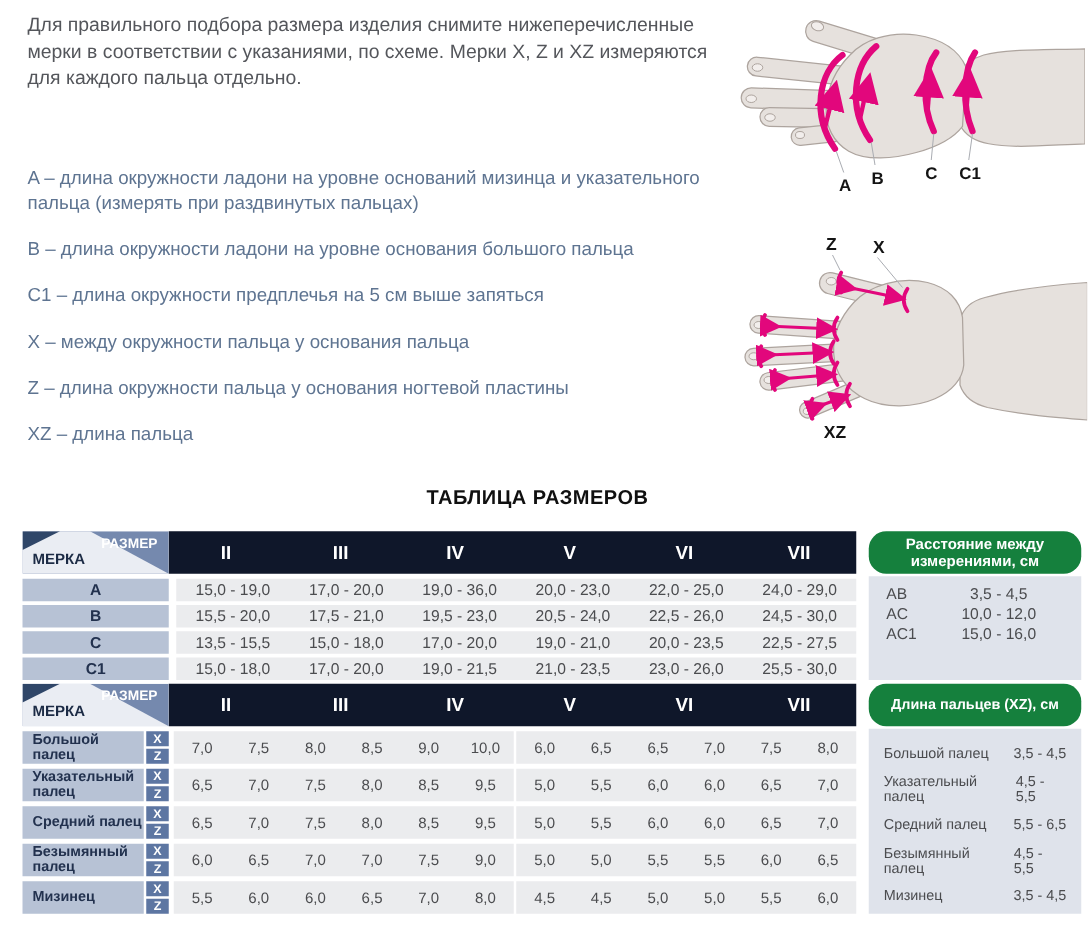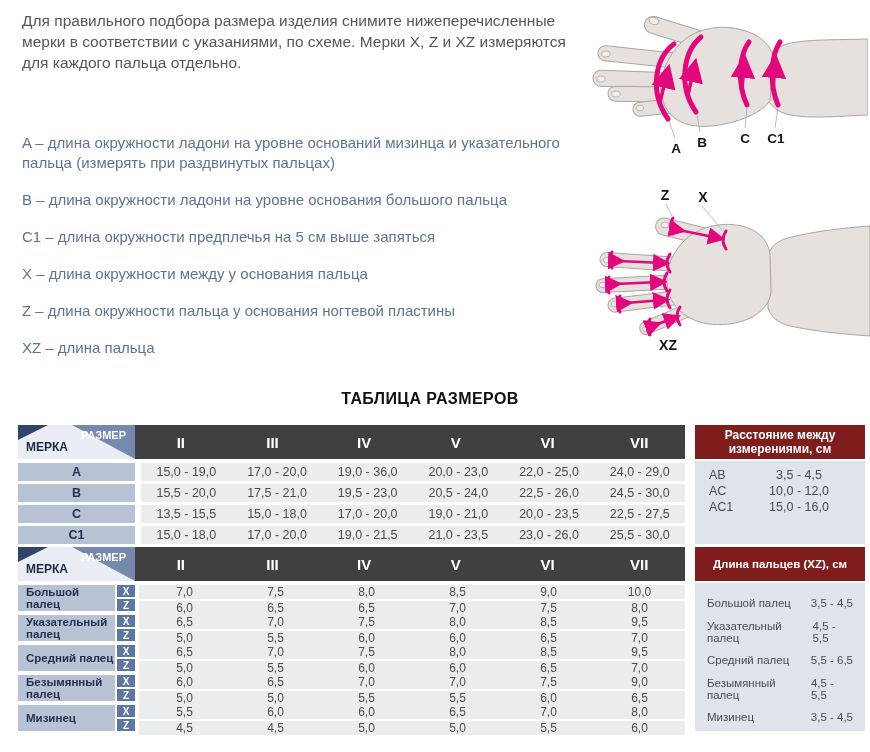--- a/index.html
+++ b/index.html
@@ -24,21 +24,21 @@
   .size-title{position:absolute;left:0;top:390px;width:860px;text-align:center;
               font-size:16px;font-weight:bold;color:#101010;letter-spacing:.4px;}
 
   
   .tbl{position:absolute;left:18px;width:667px;}
   .tbl-header{display:flex;height:34px;}
   .corner{position:relative;width:117px;height:34px;flex:none;}
   .corner svg{position:absolute;inset:0;width:100%;height:100%;}
   .corner-top{position:absolute;top:4px;right:9px;color:#fff;font-size:11px;font-weight:bold;}
   .corner-bottom{position:absolute;bottom:5px;left:8px;color:#1C2B45;font-size:12px;font-weight:bold;}
-  .hcols{flex:1;display:flex;background:#404040;}
+  .hcols{flex:1;display:flex;background:#0f172a;}
   .hcol{flex:1;display:flex;align-items:center;justify-content:center;
         color:#fff;font-weight:bold;font-size:15px;}
 
   
   #table1{top:425px;}
   .t1-row{display:flex;height:18px;margin-top:3px;}
   .t1-row.first{margin-top:4px;}
   .t1-label{width:117px;flex:none;background:#B7C2D5;color:#22314E;font-weight:bold;
             font-size:12.5px;display:flex;align-items:center;justify-content:center;}
   .t1-data{flex:1;display:flex;background:#EBECEE;margin-left:6px;}
@@ -47,31 +47,31 @@
 
   
   #table2{top:547px;}
   .t2-group{display:flex;height:26px;margin-top:4px;}
   .t2-label{width:97px;flex:none;background:#B7C2D5;color:#22314E;font-weight:bold;
             font-size:11.5px;line-height:12.5px;display:flex;align-items:center;
             padding-left:8px;box-sizing:border-box;}
   .t2-chips{width:18px;flex:none;margin-left:2px;display:flex;flex-direction:column;gap:2px;}
   .chip{flex:1;background:#5D76A2;color:#fff;font-size:10px;font-weight:bold;
         display:flex;align-items:center;justify-content:center;}
-  .t2-data{flex:1;margin-left:4px;display:flex;flex-direction:column;gap:2px;}
+  .t2-data{flex:1;margin-left:4px;display:flex;flex-direction:row;gap:2px;}
   .t2-drow{flex:1;display:flex;background:#EBECEE;}
   .t2-drow .cell{font-size:12px;}
 
   
   .panel{position:absolute;left:695px;width:170px;}
   #panel1{top:425px;}
   #panel2{top:547px;}
-  .panel-header{height:34px;background:#7f1d1d;color:#fff;font-weight:bold;
+  .panel-header{height:34px;background:#15803d;color:#fff;font-weight:bold;
                 display:flex;flex-direction:column;align-items:center;justify-content:center;
-                font-size:12px;line-height:14px;text-align:center;}
+                font-size:12px;line-height:14px;text-align:center;border-radius:14px;}
   .panel-body{margin-top:2px;background:#DFE3EB;box-sizing:border-box;color:#4B4C4F;}
   #panel1 .panel-body{height:83px;padding:7px 14px 0 14px;font-size:12.5px;}
   .p1-row{display:flex;line-height:15px;margin-bottom:1px;}
   .p1-key{width:38px;flex:none;}
   .p1-val{flex:1;text-align:center;}
   #panel2 .panel-header{font-size:11.5px;}
   #panel2 .panel-body{height:148px;padding:14px 12px 0 12px;font-size:11.5px;}
   .p2-row{display:flex;justify-content:space-between;line-height:12px;margin-bottom:10.5px;}
 </style>
 </head>
@@ -80,21 +80,21 @@
 <div id="canvas">
 
   <div class="intro">
     <div class="p1">Для правильного подбора размера изделия снимите нижеперечисленные мерки в соответствии с указаниями, по схеме. Мерки X, Z и XZ измеряются для каждого пальца отдельно.</div>
   </div>
 
   <div class="defs">
     <div class="def-item">A – длина окружности ладони на уровне оснований мизинца и указательного пальца (измерять при раздвинутых пальцах)</div>
     <div class="def-item">B – длина окружности ладони на уровне основания большого пальца</div>
     <div class="def-item">C1 – длина окружности предплечья на 5 см выше запяться</div>
-    <div class="def-item">X – длина окружности между у основания пальца</div>
+    <div class="def-item">X – между окружности пальца у основания пальца</div>
     <div class="def-item">Z – длина окружности пальца у основания ногтевой пластины</div>
     <div class="def-item">XZ – длина пальца</div>
   </div>
 
   <svg class="hand-top" width="285" height="158" viewBox="0 0 285 158">
     <defs>
       <marker id="pah" markerWidth="7" markerHeight="7" refX="4" refY="3.5" orient="auto">
         <path d="M0,0 L7,3.5 L0,7 Z" fill="#E2077C"></path>
       </marker>
     </defs>

